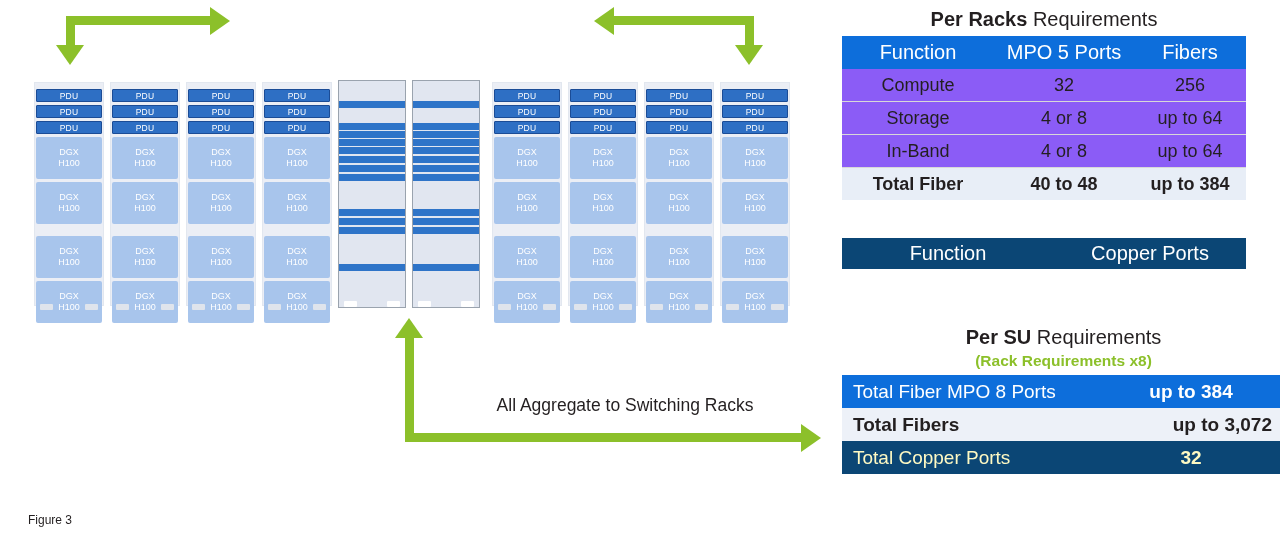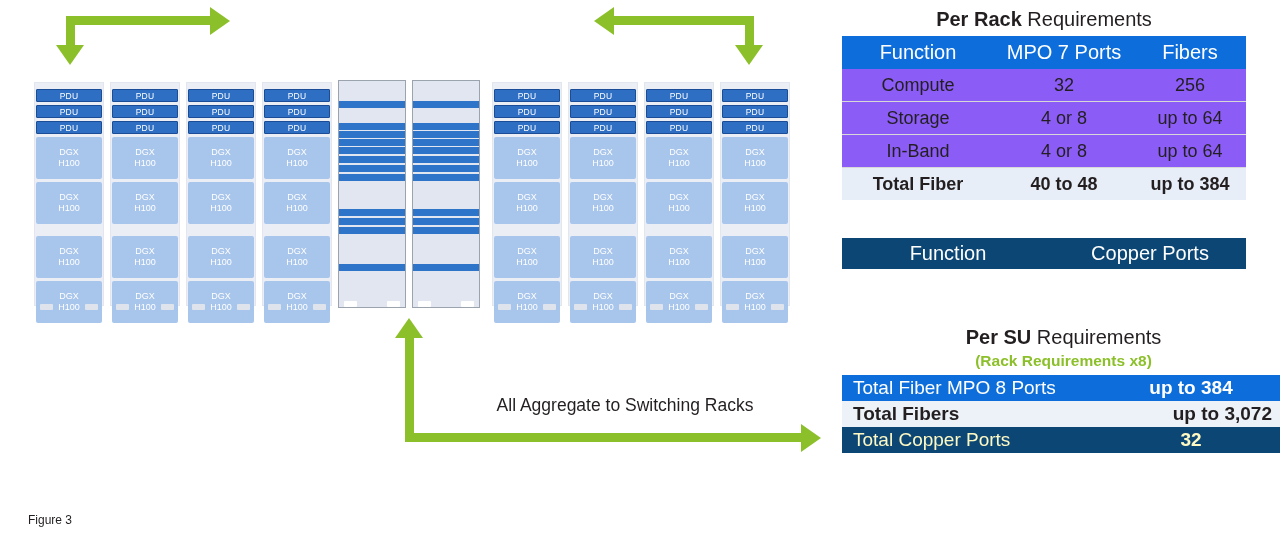--- a/index.html
+++ b/index.html
@@ -116,21 +116,21 @@
   }
   .r td{
     height:32px;font-size:18px;text-align:center;vertical-align:middle;
     border-bottom:1.5px solid #D8D8D8;background:#8b5cf6;color:#231f20;
   }
   .r.total td{background:#E8EEF7;font-weight:bold;border-bottom:none;}
   .r.shade td{background:#EFEFEF;font-weight:bold;border-bottom:none;}
   .r.shade td.lft{text-align:center;}
 
   
-  .su td{height:26px;font-size:19px;vertical-align:middle;}
+  .su td{height:33px;font-size:19px;vertical-align:middle;}
   .su .lab{text-align:left;padding-left:11px;}
   .su .val{text-align:right;padding-right:13px;font-weight:bold;}
   .su-blue td{background:#0D6EDB;color:#ffffff;}
   .su-blue .lab{font-weight:normal;}
   .su-light td{background:#EDF1F8;color:#231f20;font-weight:bold;}
   .su-navy td{background:#0B4675;color:#fef9c3;}
   .su-navy .lab{font-weight:normal;}
   .su-blue .val{text-align:center;padding-right:28px;}
   .su-navy .val{text-align:center;padding-right:28px;}
   .su-light .val{text-align:right;padding-right:13px;}
@@ -425,27 +425,27 @@
     <div class="green-line" style="left:405px;top:433px;width:400px;height:9px;"></div>
     <div class="arrowhead ah-right" style="left:801px;top:423.5px;"></div>
   </div>
 
   <div class="bottom-caption">All Aggregate to Switching Racks</div>
 
   <div class="figure-label">Figure 3</div>
 
   <div class="tbl-wrap" style="left:842px;top:8px;">
     <div class="t-title">
-      <b>Per Rack</b><span> Requirements</span>
+      <b>Per Racks</b><span> Requirements</span>
     </div>
     <table class="tbl">
       <tbody>
           <tr class="hdr-blue">
         <td style="width:152px;">Function</td>
-        <td style="width:140px;">MPO 7 Ports</td>
+        <td style="width:140px;">MPO 5 Ports</td>
         <td style="width:112px;margin-top:36px;">Fibers</td>
       </tr>
       <tr class="r">
         <td>Compute</td>
         <td>32</td>
         <td>256</td>
       </tr>
       <tr class="r">
         <td>Storage</td>
         <td>4 or 8</td>

